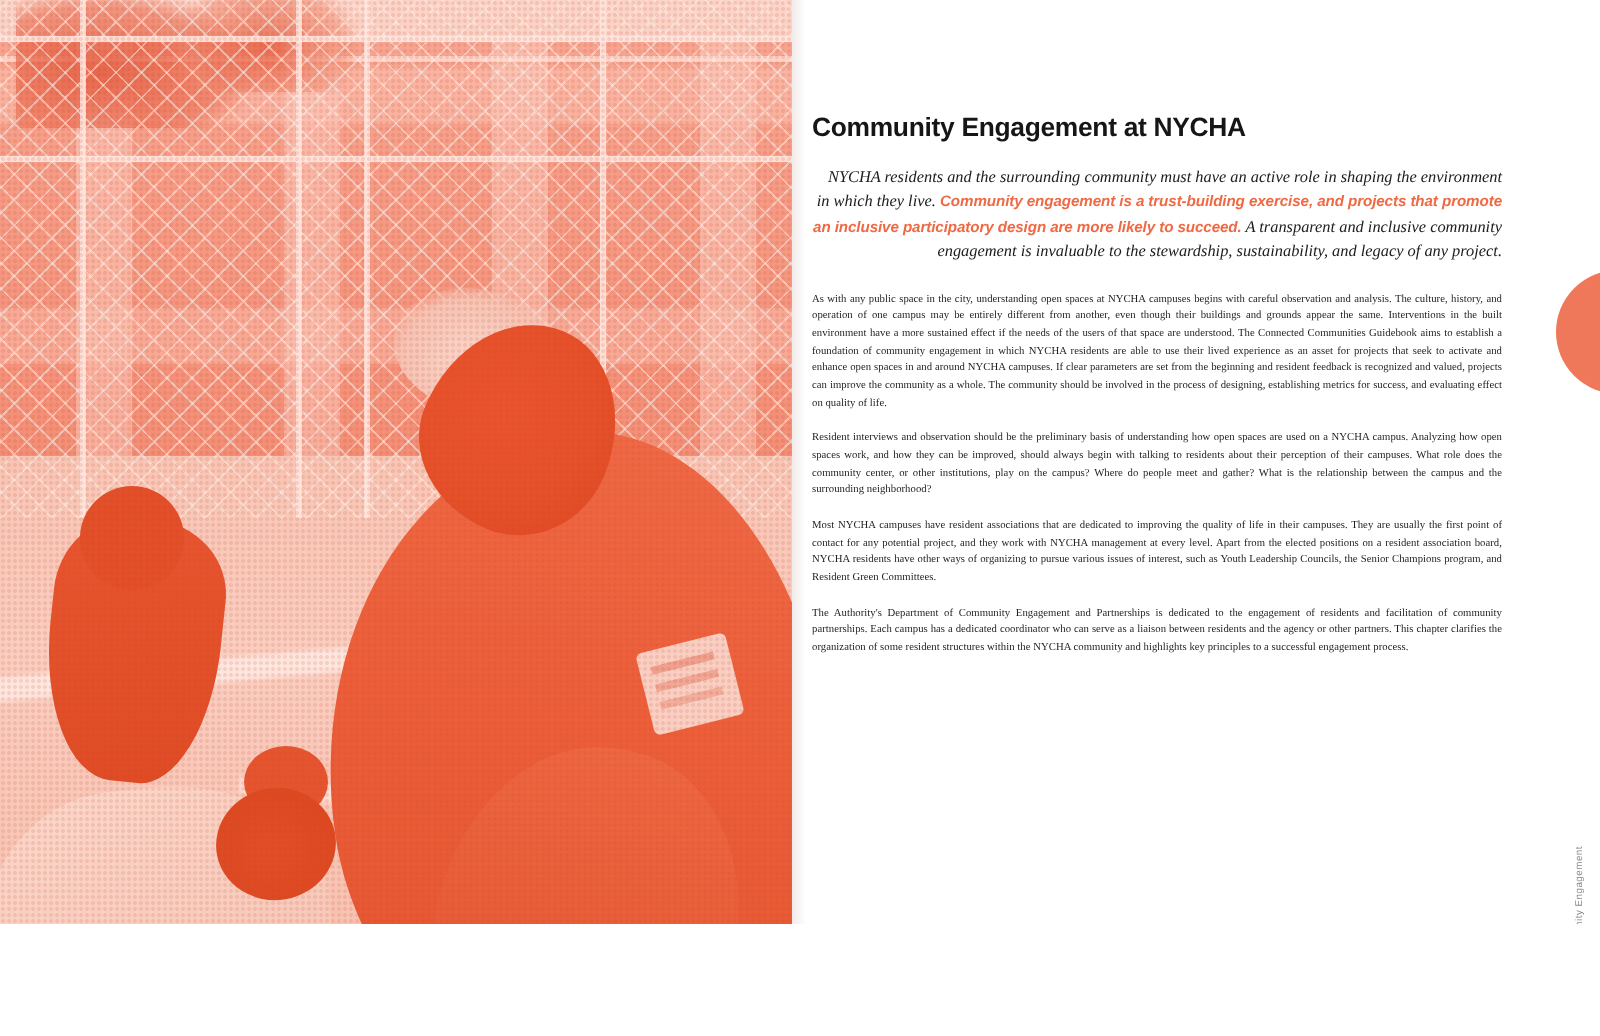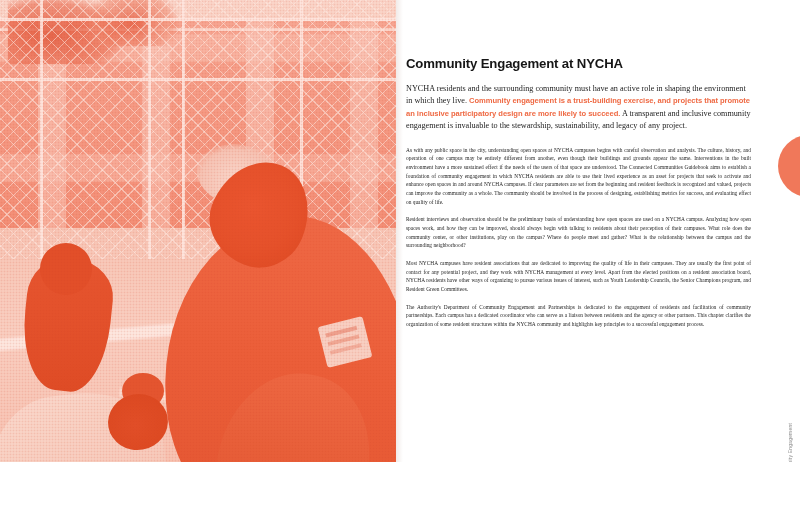--- a/index.html
+++ b/index.html
@@ -263,21 +263,22 @@
     color: #161616;
     line-height: 1.2;
   }
 
   p.lede {
     margin: 0 0 13px 0;
     font-family: "Liberation Serif", serif;
     font-size: 8.2px;
     line-height: 1.52;
     color: #1c1c1c;
-    text-align: left;
+    text-align: right;
+    font-style: italic;
   }
   .lede .hl {
     font-family: "Liberation Sans", sans-serif;
     font-weight: bold;
     font-size: 7.6px;
     color: #ef6a44;
     letter-spacing: -0.05px;
   }
 
   p.body {

